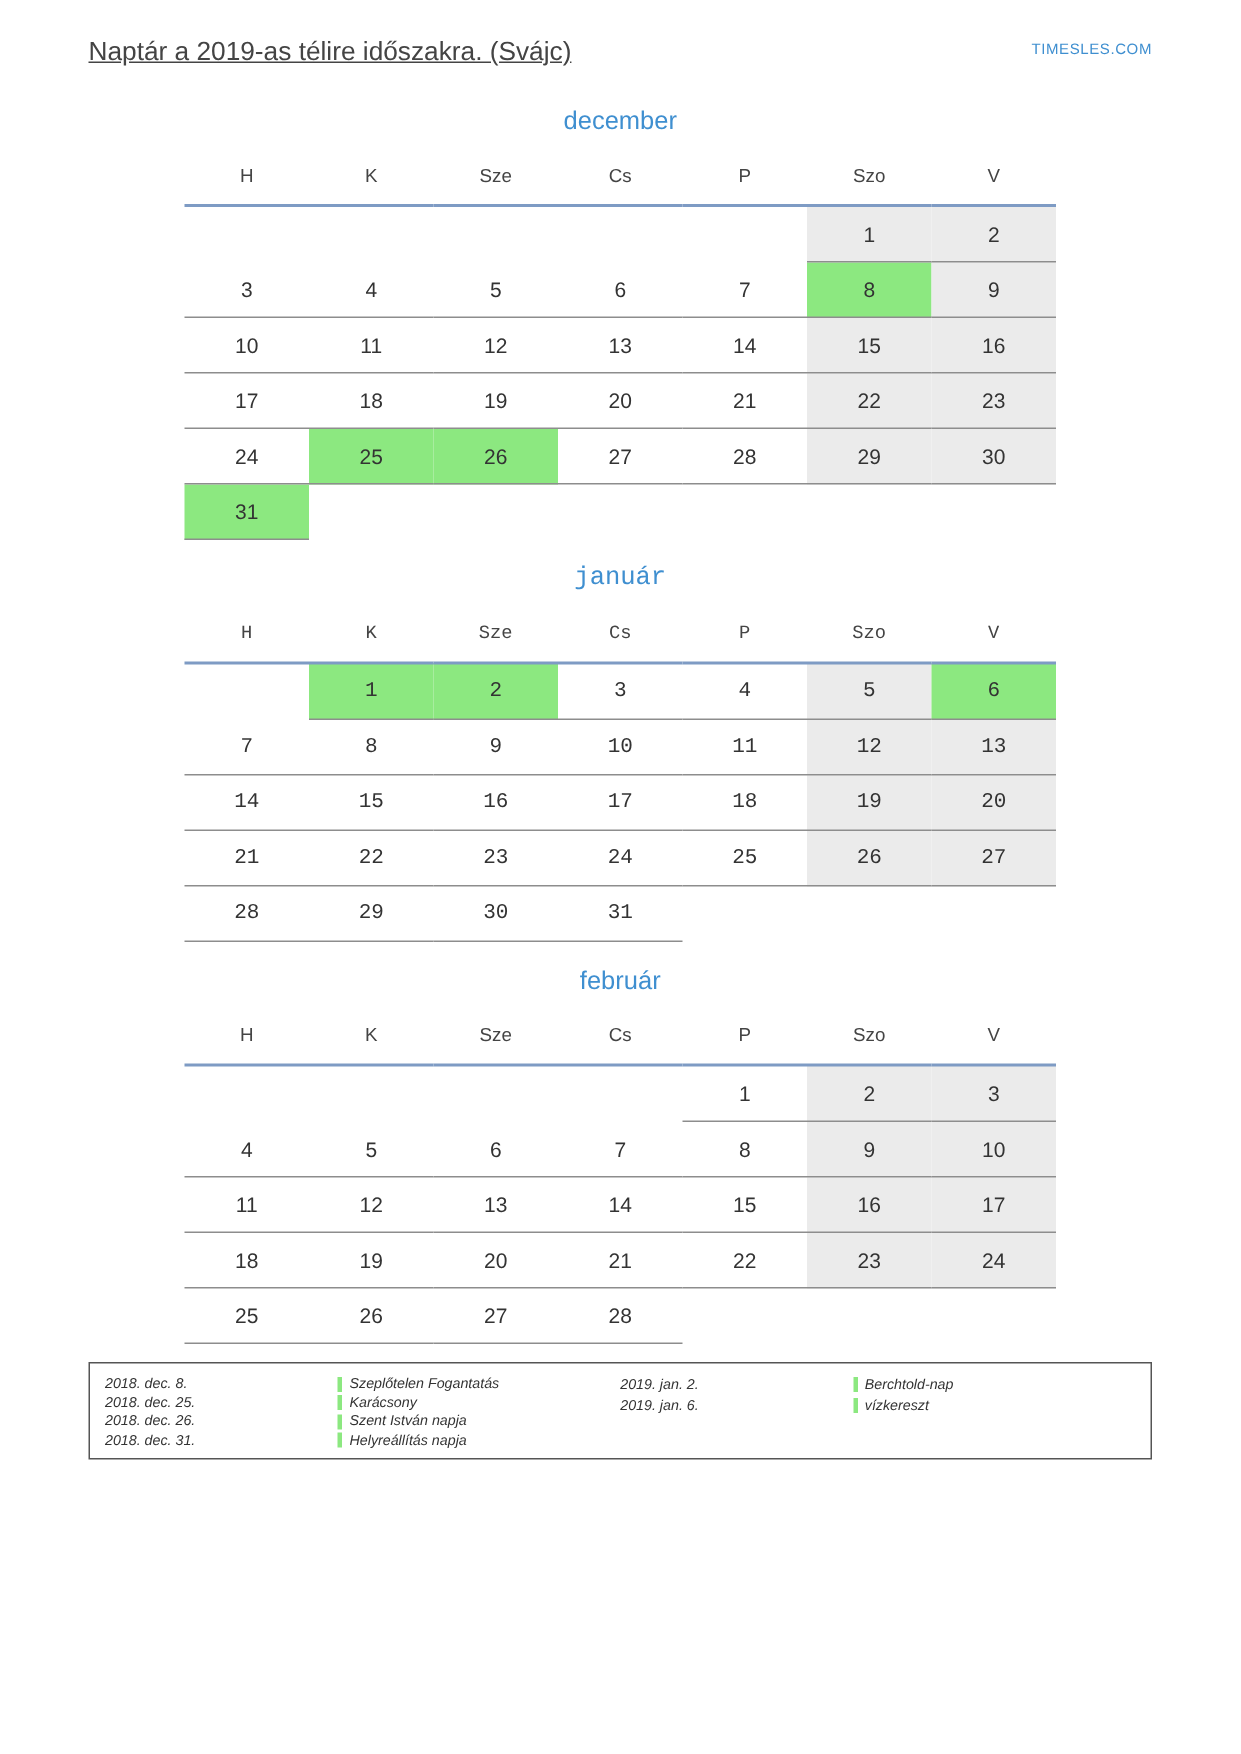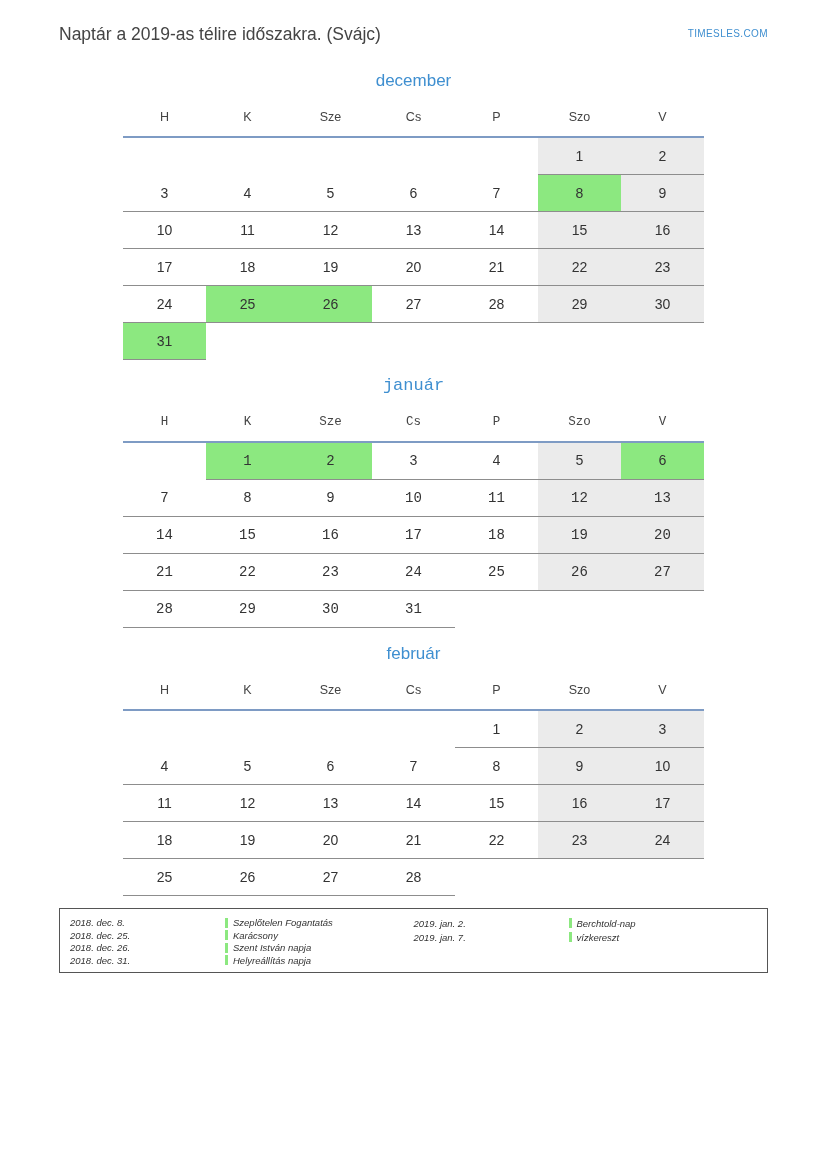--- a/index.html
+++ b/index.html
@@ -30,20 +30,21 @@
     height: 32px;
   }
   .doc-title {
     position: absolute;
     left: 59px;
     top: 0;
     font-size: 17.5px;
     color: #444444;
     line-height: 28px;
     white-space: nowrap;
+    text-decoration: underline;
   }
   .brand {
     position: absolute;
     right: 59px;
     top: 2px;
     font-size: 10px;
     color: #3f8fd0;
     letter-spacing: 0.4px;
     line-height: 24px;
     white-space: nowrap;
@@ -380,21 +381,21 @@
             <div class="legend-label">Helyreállítás napja</div>
           </div>
         </div>
       <div class="legend-col" id="legend-right">
           <div class="legend-row">
             <div class="legend-date">2019. jan. 2.</div>
             <div class="legend-bar"></div>
             <div class="legend-label">Berchtold-nap</div>
           </div>
           <div class="legend-row">
-            <div class="legend-date">2019. jan. 7.</div>
+            <div class="legend-date">2019. jan. 6.</div>
             <div class="legend-bar"></div>
             <div class="legend-label">vízkereszt</div>
           </div>
         </div>
     </div>
   </div>
 
 </div>
 
 </body></html>

